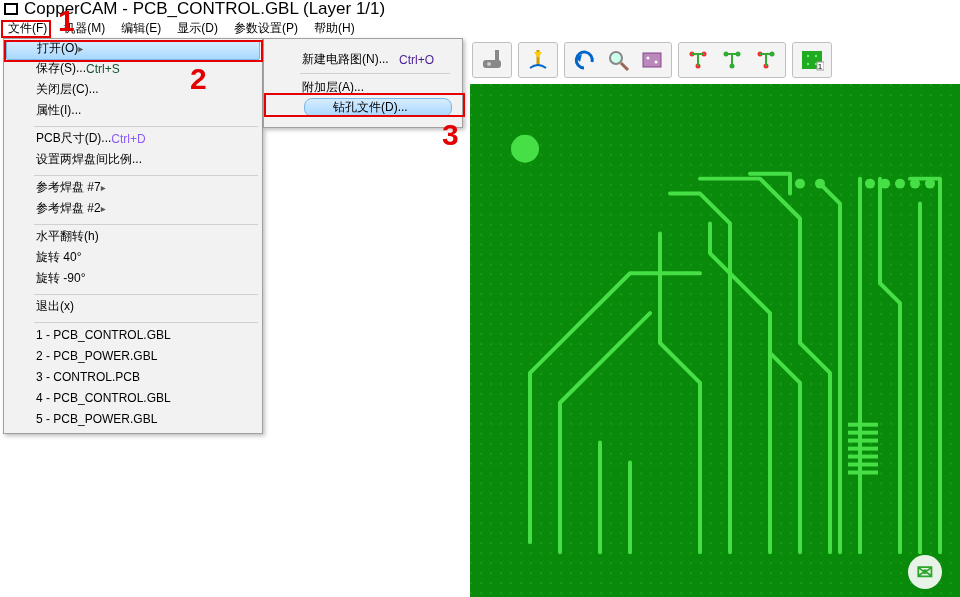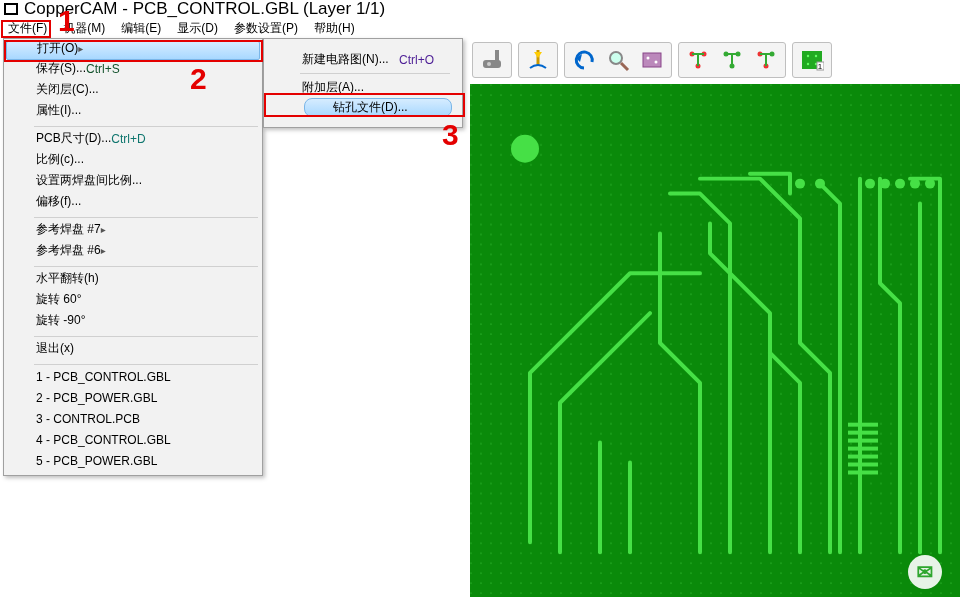--- a/index.html
+++ b/index.html
@@ -206,46 +206,40 @@
     </div>
     <div class="mi">
       <span>关闭层(C)...</span>
     </div>
     <div class="mi">
       <span>属性(I)...</span>
     </div>
     <hr>
     <div class="mi">
       <span>PCB尺寸(D)...</span>
-      <span style="color: #0f766e;">Ctrl+D</span>
-    </div>
-    <div class="mi">
-      <span>比例(c)...</span>
+      <span style="color: #8b5cf6;">Ctrl+D</span>
     </div>
     <div class="mi">
       <span>设置两焊盘间比例...</span>
-    </div>
-    <div class="mi">
-      <span>偏移(f)...</span>
     </div>
     <hr>
     <div class="mi">
       <span>参考焊盘 #7</span>
       <span class="arrow">▸</span>
     </div>
     <div class="mi">
-      <span>参考焊盘 #6</span>
+      <span>参考焊盘 #2</span>
       <span class="arrow">▸</span>
     </div>
     <hr>
     <div class="mi">
       <span>水平翻转(h)</span>
     </div>
     <div class="mi">
-      <span>旋转 60°</span>
+      <span>旋转 40°</span>
     </div>
     <div class="mi">
       <span>旋转 -90°</span>
     </div>
     <hr>
     <div class="mi">
       <span>退出(x)</span>
     </div>
     <hr>
     <div class="mi">

